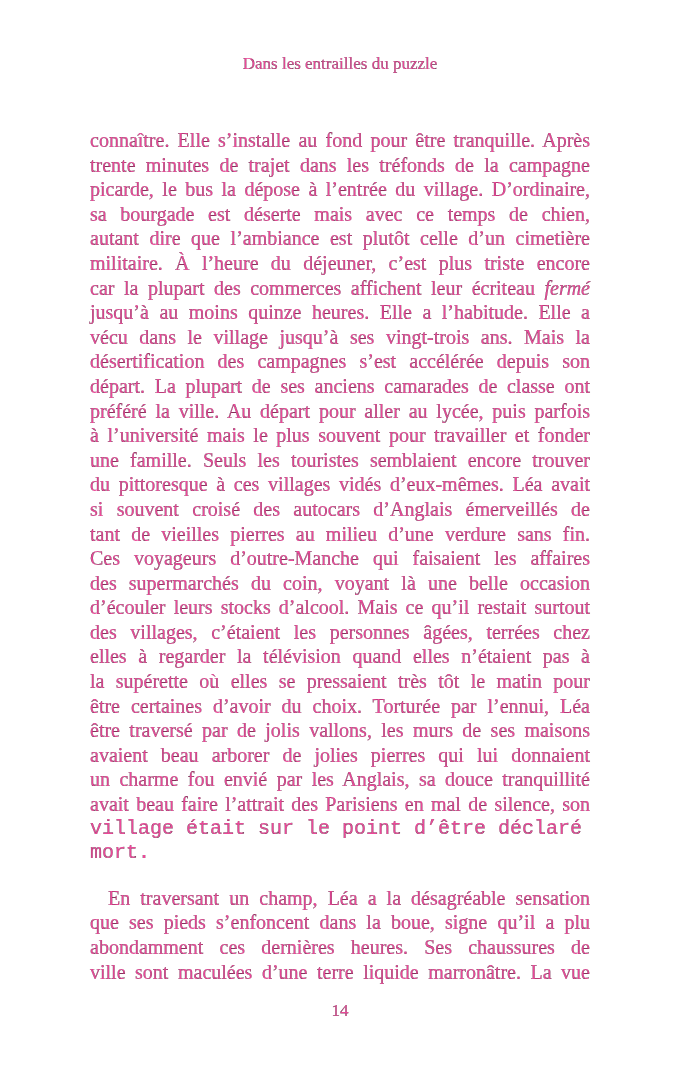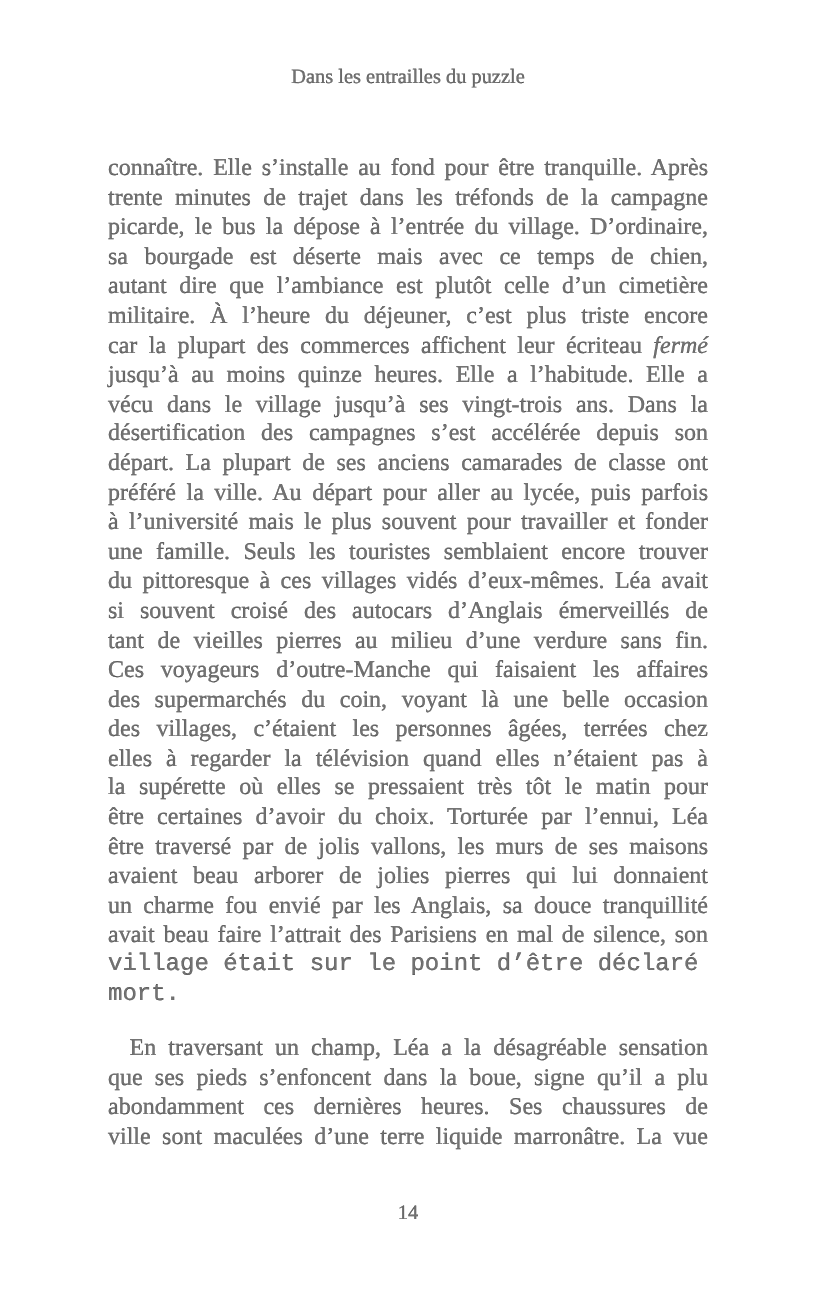--- a/index.html
+++ b/index.html
@@ -7,21 +7,21 @@
     padding: 0;
     background: #ffffff;
   }
   .page {
     position: relative;
     width: 700px;
     height: 1080px;
     background: #ffffff;
     overflow: hidden;
     font-family: "Liberation Serif", "DejaVu Serif", serif;
-    color: #737373;
+    color: #ec4899;
     -webkit-text-stroke: 0.2px #1b1b1b;
   }
   .running-header {
     position: absolute;
     top: 54px;
     left: 90px;
     width: 500px;
     text-align: center;
     font-size: 17px;
     line-height: 20px;
@@ -68,31 +68,32 @@
   <div class="page-body">
       <div class="paragraph">
         <div class="line"><span>connaître. Elle s’installe au fond pour être tranquille. Après</span></div>
         <div class="line"><span>trente minutes de trajet dans les tréfonds de la campagne</span></div>
         <div class="line"><span>picarde, le bus la dépose à l’entrée du village. D’ordinaire,</span></div>
         <div class="line"><span>sa bourgade est déserte mais avec ce temps de chien,</span></div>
         <div class="line"><span>autant dire que l’ambiance est plutôt celle d’un cimetière</span></div>
         <div class="line"><span>militaire. À l’heure du déjeuner, c’est plus triste encore</span></div>
         <div class="line"><span>car la plupart des commerces affichent leur écriteau </span><i>fermé</i></div>
         <div class="line"><span>jusqu’à au moins quinze heures. Elle a l’habitude. Elle a</span></div>
-        <div class="line"><span>vécu dans le village jusqu’à ses vingt-trois ans. Dans la</span></div>
+        <div class="line"><span>vécu dans le village jusqu’à ses vingt-trois ans. Mais la</span></div>
         <div class="line"><span>désertification des campagnes s’est accélérée depuis son</span></div>
         <div class="line"><span>départ. La plupart de ses anciens camarades de classe ont</span></div>
         <div class="line"><span>préféré la ville. Au départ pour aller au lycée, puis parfois</span></div>
         <div class="line"><span>à l’université mais le plus souvent pour travailler et fonder</span></div>
         <div class="line"><span>une famille. Seuls les touristes semblaient encore trouver</span></div>
         <div class="line"><span>du pittoresque à ces villages vidés d’eux-mêmes. Léa avait</span></div>
         <div class="line"><span>si souvent croisé des autocars d’Anglais émerveillés de</span></div>
         <div class="line"><span>tant de vieilles pierres au milieu d’une verdure sans fin.</span></div>
         <div class="line"><span>Ces voyageurs d’outre-Manche qui faisaient les affaires</span></div>
         <div class="line"><span>des supermarchés du coin, voyant là une belle occasion</span></div>
+        <div class="line"><span>d’écouler leurs stocks d’alcool. Mais ce qu’il restait surtout</span></div>
         <div class="line"><span>des villages, c’étaient les personnes âgées, terrées chez</span></div>
         <div class="line"><span>elles à regarder la télévision quand elles n’étaient pas à</span></div>
         <div class="line"><span>la supérette où elles se pressaient très tôt le matin pour</span></div>
         <div class="line"><span>être certaines d’avoir du choix. Torturée par l’ennui, Léa</span></div>
         <div class="line"><span>être traversé par de jolis vallons, les murs de ses maisons</span></div>
         <div class="line"><span>avaient beau arborer de jolies pierres qui lui donnaient</span></div>
         <div class="line"><span>un charme fou envié par les Anglais, sa douce tranquillité</span></div>
         <div class="line"><span>avait beau faire l’attrait des Parisiens en mal de silence, son</span></div>
         <div class="line no-just"><span>village était sur le point d’être déclaré mort.</span></div>
       </div>

